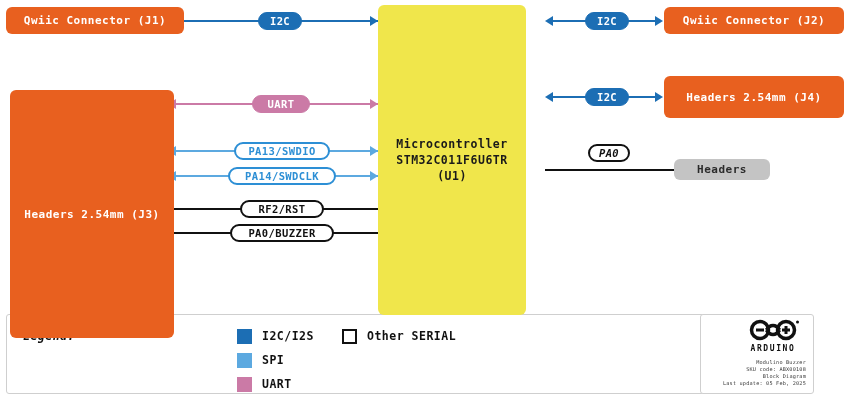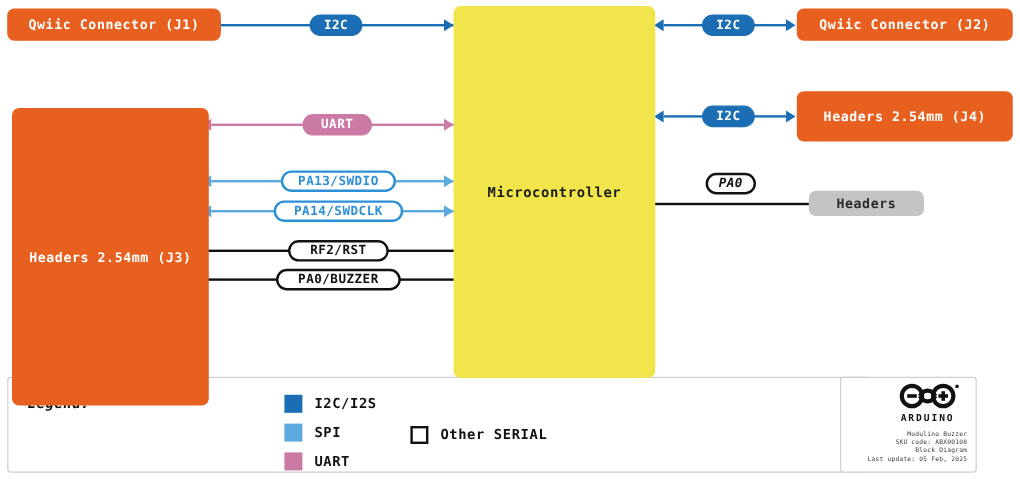--- a/index.html
+++ b/index.html
@@ -237,22 +237,23 @@
     <div class="wire wire-other" style="left:545px; top:169px; width:130px;"></div>
 
     <div class="blk blk-connector" style="left:6px; top:7px; width:178px; height:27px;">
       <span>Qwiic Connector (J1)</span>
     </div>
 
     <div class="blk blk-connector" style="left:10px; top:90px; width:164px; height:248px;">
       <span>Headers 2.54mm (J3)</span>
     </div>
 
-    <div class="blk blk-main" style="left:378px; top:5px; width:168px; height:310px; flex-direction:column;">
+    <div class="blk blk-main" style="left:378px; top:5px; width:148px; height:310px; flex-direction:column;">
       <span>Microcontroller</span>
+      <span>STM32C011F6U6TR (U1)</span>
     </div>
 
     <div class="blk blk-connector" style="left:664px; top:7px; width:180px; height:27px;">
       <span>Qwiic Connector (J2)</span>
     </div>
 
     <div class="blk blk-connector" style="left:664px; top:76px; width:180px; height:42px;">
       <span>Headers 2.54mm (J4)</span>
     </div>
 
@@ -310,21 +311,21 @@
       <div class="lg-row">
         <span class="sw" style="background:#5CA9E0;"></span>
         <span class="lg-label">SPI</span>
       </div>
       <div class="lg-row">
         <span class="sw" style="background:#CB7AA6;"></span>
         <span class="lg-label">UART</span>
       </div>
     </div>
 
-    <div class="lg-col" style="left:335px; top:10px;margin-top:26px;">
+    <div class="lg-col" style="left:335px; top:10px;">
       <div class="lg-row">
         <span class="sw sw-outline"></span>
         <span class="lg-label">Other SERIAL</span>
       </div>
     </div>
   </div>
 
   <div id="info-card">
     <div id="ard-logo">
       <svg width="54" height="22" viewBox="0 0 108 44">

